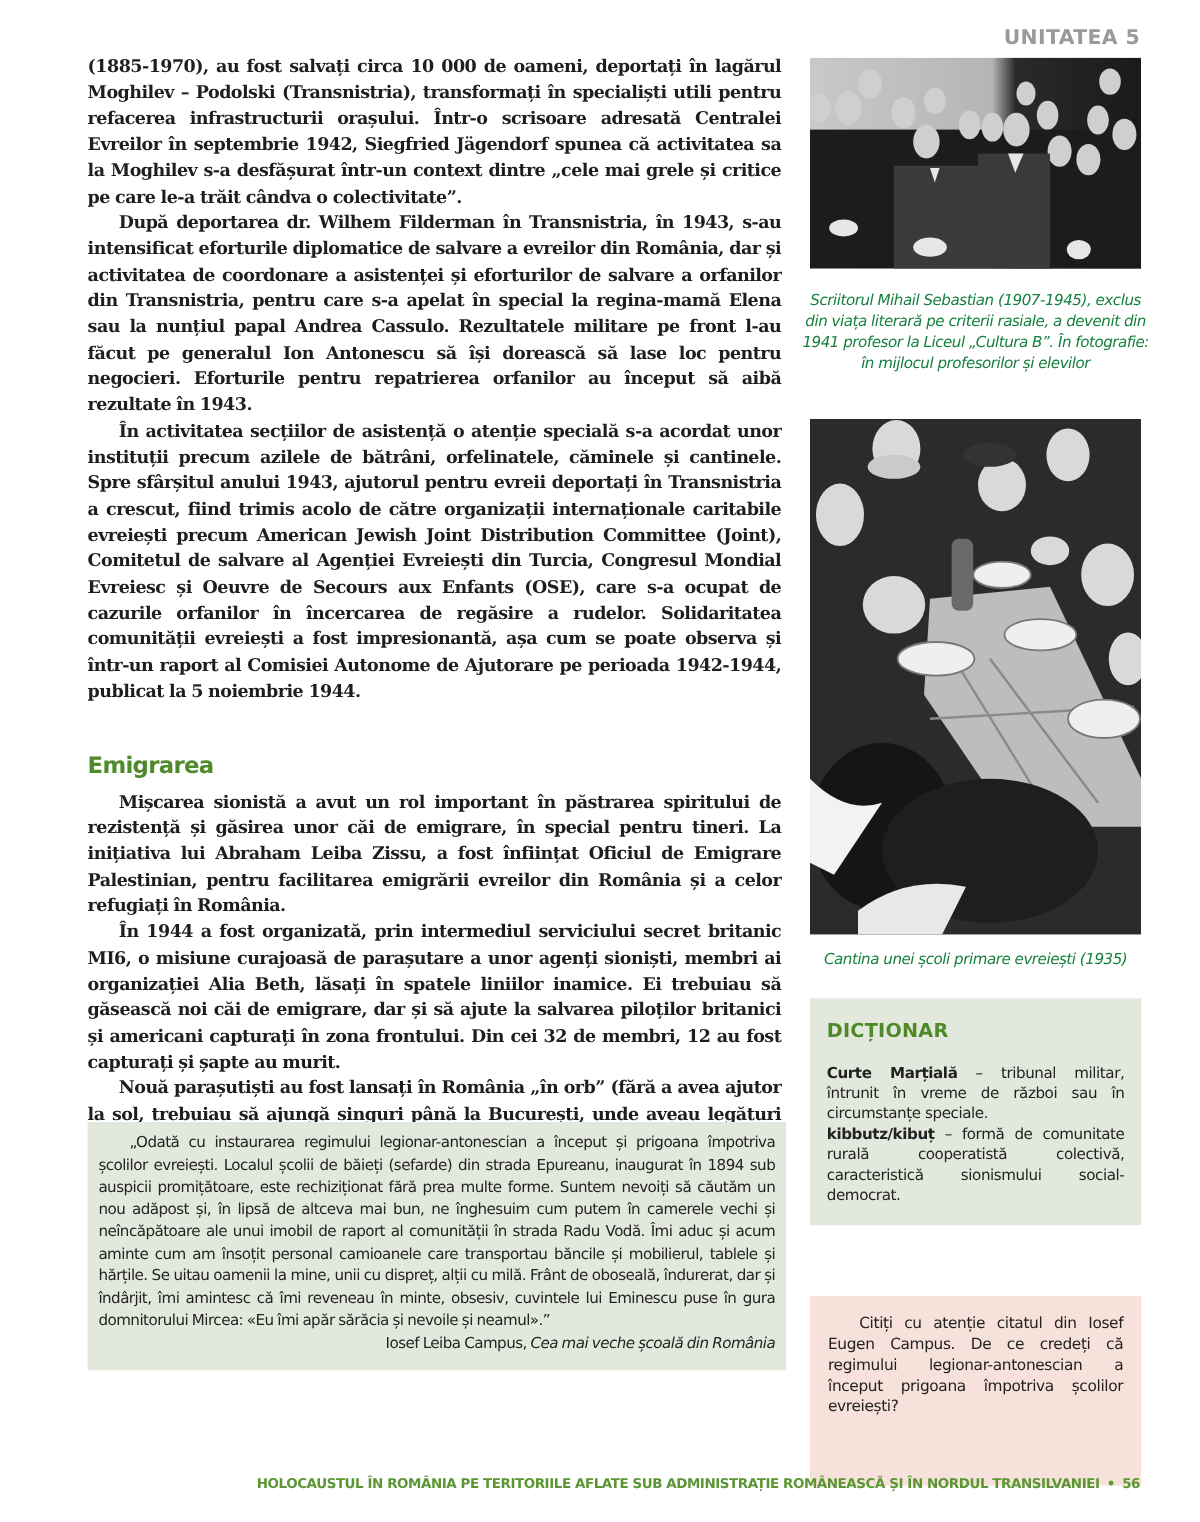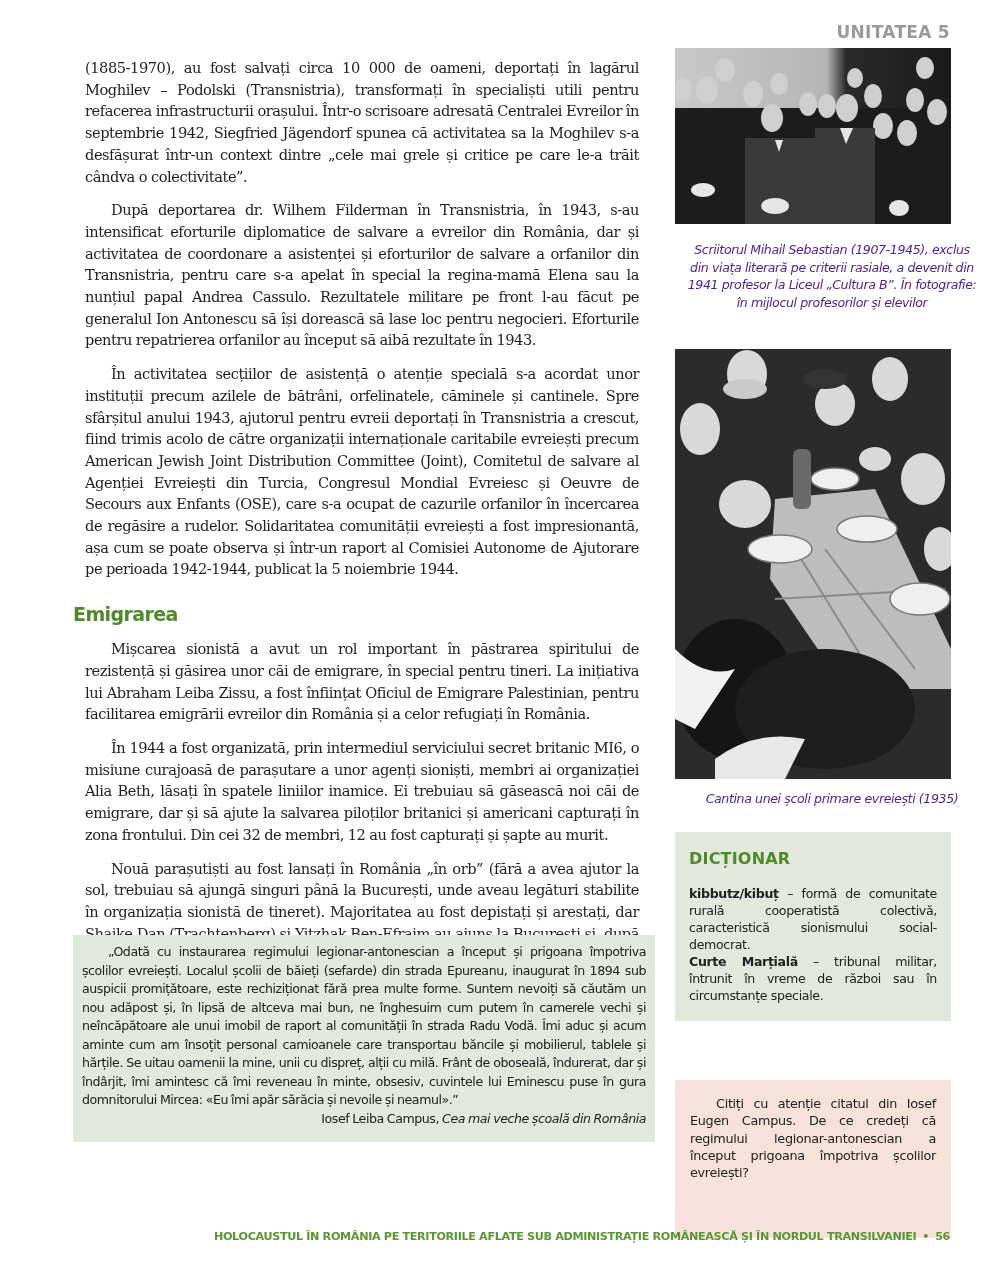--- a/index.html
+++ b/index.html
@@ -7,45 +7,45 @@
   .unit-label {
     position: absolute; right: 50px; top: 22px;
     font-family: "DejaVu Sans", sans-serif; font-weight: bold; font-size: 17px;
     color: #9a9a9a; letter-spacing: 0.3px;
   }
   .main-col {
     position: absolute; left: 73px; top: 45px; width: 578px;
     font-family: "DejaVu Serif", serif; font-size: 14.6px; line-height: 21.7px;
     text-align: justify; letter-spacing: -0.45px; word-spacing: -0.3px;
   }
-  .main-col p { margin: 12px; text-indent: 26px; hyphens: auto; }
+  .main-col p { margin: 0; text-indent: 26px; hyphens: auto; font-weight: bold; }
   .main-col p.first { text-indent: 0; }
   .section-heading {
     font-family: "DejaVu Sans", sans-serif; font-weight: bold; font-size: 19px;
-    color: #4f8a2a; margin: 22px 0 8px 0; letter-spacing: -0.6px; line-height: 24px;
+    color: #4f8a2a; margin: 38px 0 8px 0; letter-spacing: -0.6px; line-height: 24px;
   }
   .quote-box {
     position: absolute; left: 73px; top: 935px; width: 582px; height: 207px;
     background: #e3e8dc; box-sizing: border-box; padding: 8px 9px 6px 9px;
     font-family: "DejaVu Sans", sans-serif; font-size: 12.6px; line-height: 18.5px;
     letter-spacing: -0.45px; word-spacing: -0.5px; text-align: justify; color: #222;
   }
   .quote-box p { margin: 0; text-indent: 26px; }
   .quote-attr { text-align: right; margin-top: 0; }
   .quote-attr em { font-style: italic; text-align: right; }
   .photo {
     position: absolute; left: 675px; width: 276px; overflow: hidden;
   }
   .photo svg { display: block; }
   .photo-1 { top: 48px; height: 176px; }
   .photo-2 { top: 349px; height: 430px; }
   .caption {
     position: absolute; left: 665px; width: 296px; text-align: center;
     font-family: "DejaVu Sans", sans-serif; font-style: italic; font-size: 12.6px;
-    line-height: 17.6px; color: #4c1d95; letter-spacing: -0.4px; margin-left: 19px;
+    line-height: 17.6px; color: #15803d; letter-spacing: -0.4px;
   }
   .caption-1 { top: 241px; }
   .caption-2 { top: 790px; }
   .dict-box {
     position: absolute; left: 675px; top: 832px; width: 276px; height: 189px;
     background: #e3e8dc; box-sizing: border-box; padding: 14px 14px 10px 14px;
     font-family: "DejaVu Sans", sans-serif; font-size: 12.6px; line-height: 17px;
     color: #222; text-align: justify; letter-spacing: -0.35px;
   }
   .dict-title {
@@ -165,22 +165,22 @@
     <path d="M0,300 Q30,330 60,320 L20,380 L0,370 Z" fill="#f2f2f2"></path>
     <path d="M40,410 Q80,380 130,390 L110,430 L40,430 Z" fill="#e8e8e8"></path>
     <ellipse cx="70" cy="40" rx="22" ry="10" fill="#cacaca"></ellipse>
     <ellipse cx="150" cy="30" rx="22" ry="10" fill="#333"></ellipse>
   </svg>
 </div>
 <div class="caption caption-2">Cantina unei școli primare evreiești (1935)</div>
 
 <div class="dict-box">
   <div class="dict-title">DICȚIONAR</div>
+  <p class="dict-entry"><span class="dict-term">Curte Marțială</span><span> – tribunal militar, întrunit în vreme de război sau în circumstanțe speciale.</span></p>
   <p class="dict-entry"><span class="dict-term">kibbutz/kibuț</span><span> – formă de comunitate rurală cooperatistă colectivă, caracteristică sionismului social-democrat.</span></p>
-  <p class="dict-entry"><span class="dict-term">Curte Marțială</span><span> – tribunal militar, întrunit în vreme de război sau în circumstanțe speciale.</span></p>
 </div>
 
 <div class="question-box">
   <p>Citiți cu atenție citatul din Iosef Eugen Campus. De ce credeți că regimului legionar-antonescian a început prigoana împotriva școlilor evreiești?</p>
 </div>
 
 <div class="footer">
   <span>HOLOCAUSTUL ÎN ROMÂNIA PE TERITORIILE AFLATE SUB ADMINISTRAȚIE ROMÂNEASCĂ ȘI ÎN NORDUL TRANSILVANIEI</span><span class="sep">•</span><span>56</span>
 </div>
 

